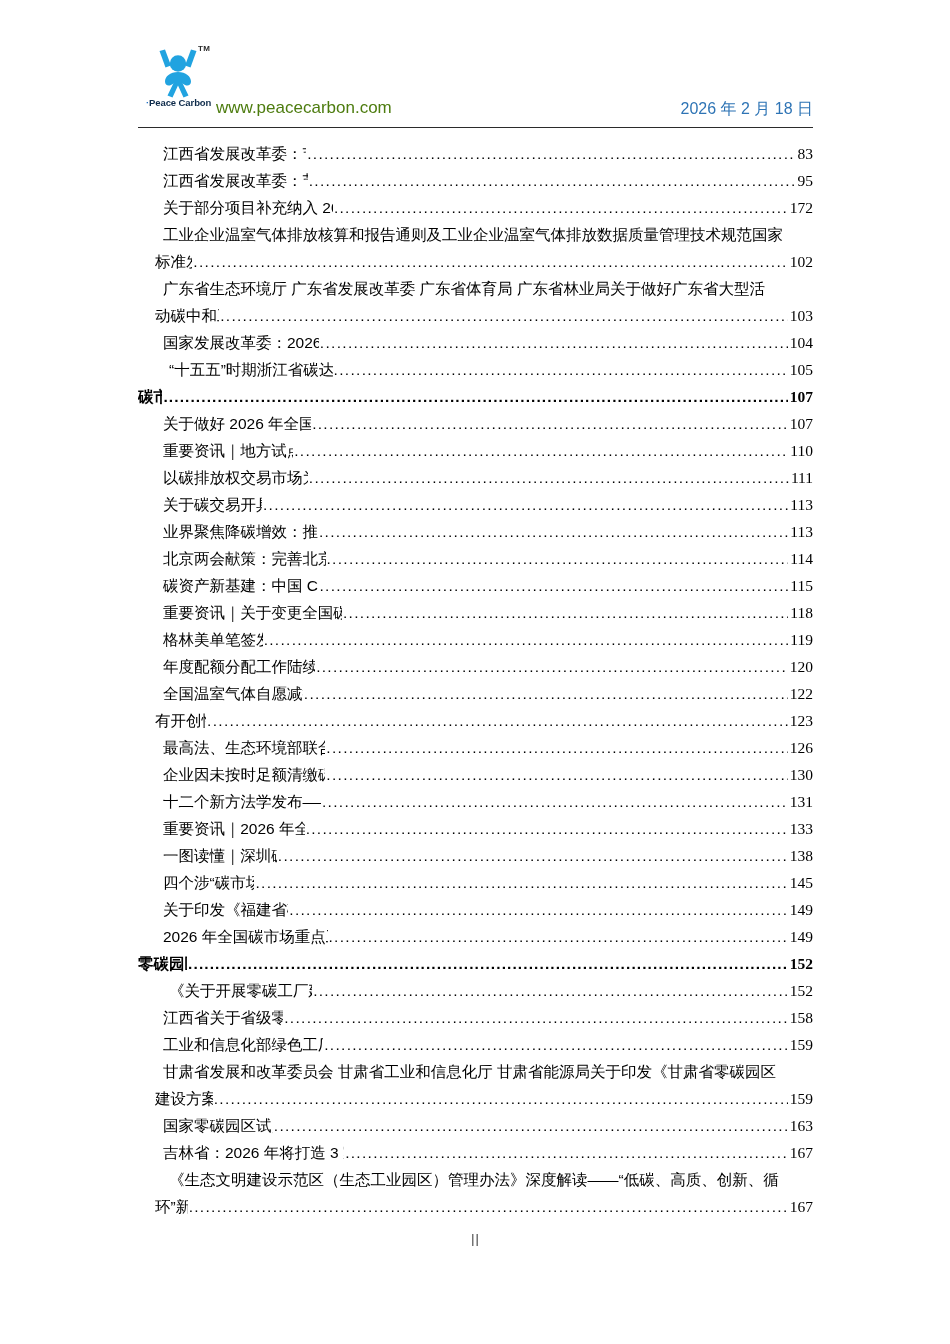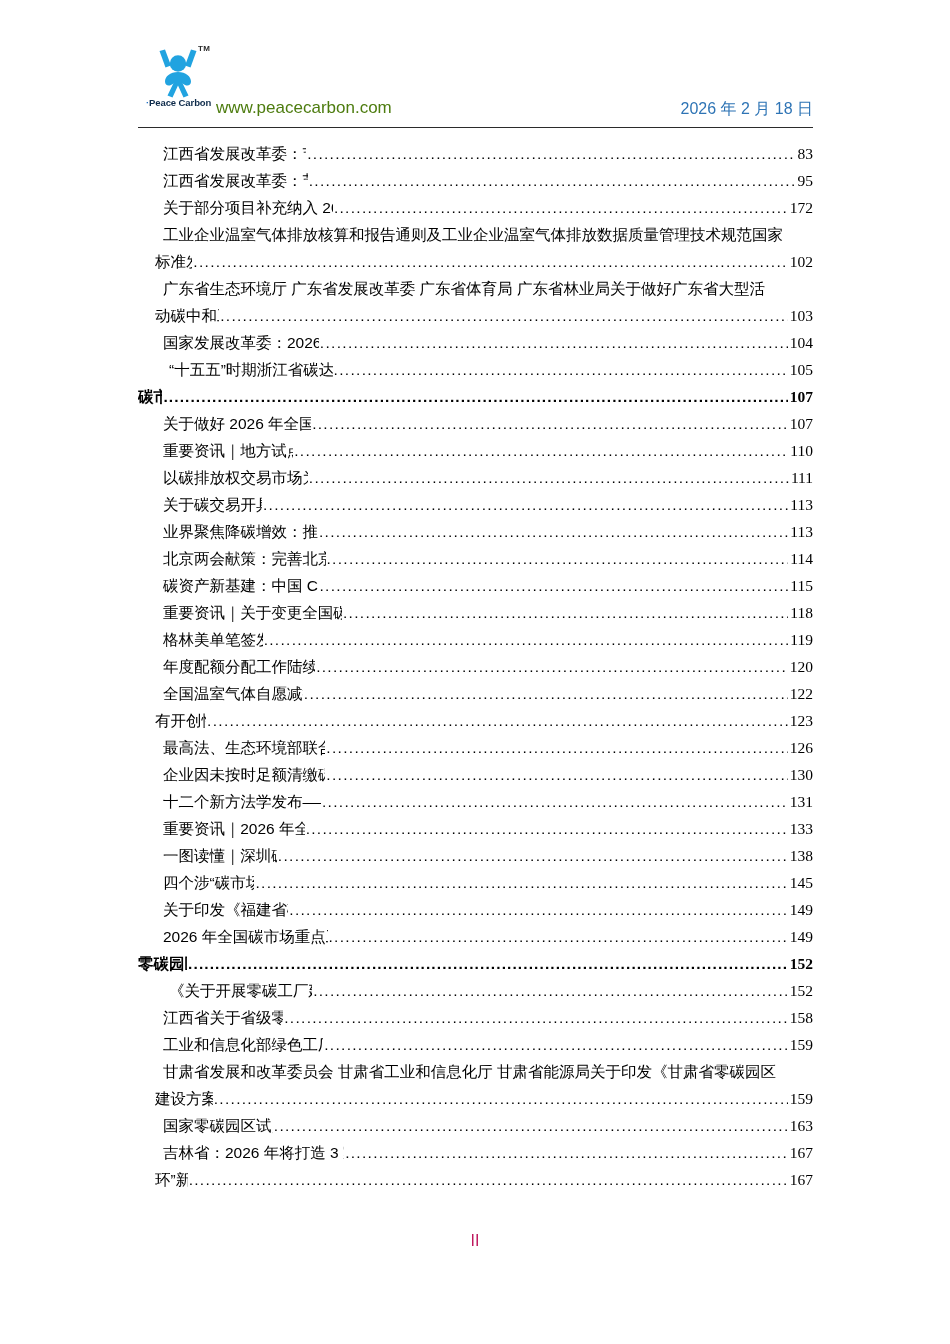--- a/index.html
+++ b/index.html
@@ -161,21 +161,21 @@
   }
 
   
   .footer {
     position: absolute;
     left: 0;
     top: 1232px;
     width: 950px;
     text-align: center;
     font-size: 16px;
-    color: #be185d;
+    color: #737373;
   }
 </style>
 </head>
 <body>
 
 <div class="page">
 
   <div class="header">
 
     <div class="logo-block">
@@ -367,20 +367,21 @@
       <div class="toc-row lvl2">
         <span class="title">国家零碳园区试点（第一批）深度解读</span>
         <span class="leader">............................................................................................................................................................................................................................</span>
         <span class="pageno">163</span>
       </div>
       <div class="toc-row lvl2">
         <span class="title">吉林省：2026 年将打造 3 家国家级零碳园区 培育 10 家左右省级零碳园区</span>
         <span class="leader">............................................................................................................................................................................................................................</span>
         <span class="pageno">167</span>
       </div>
+      <div class="wrap-first indent-quote">《生态文明建设示范区（生态工业园区）管理办法》深度解读——“低碳、高质、创新、循</div>
       <div class="toc-row wrap-second">
         <span class="title">环”新方向</span>
         <span class="leader">............................................................................................................................................................................................................................</span>
         <span class="pageno">167</span>
       </div>
     </div>
 
   <div class="footer">
     <span>II</span>
   </div>

